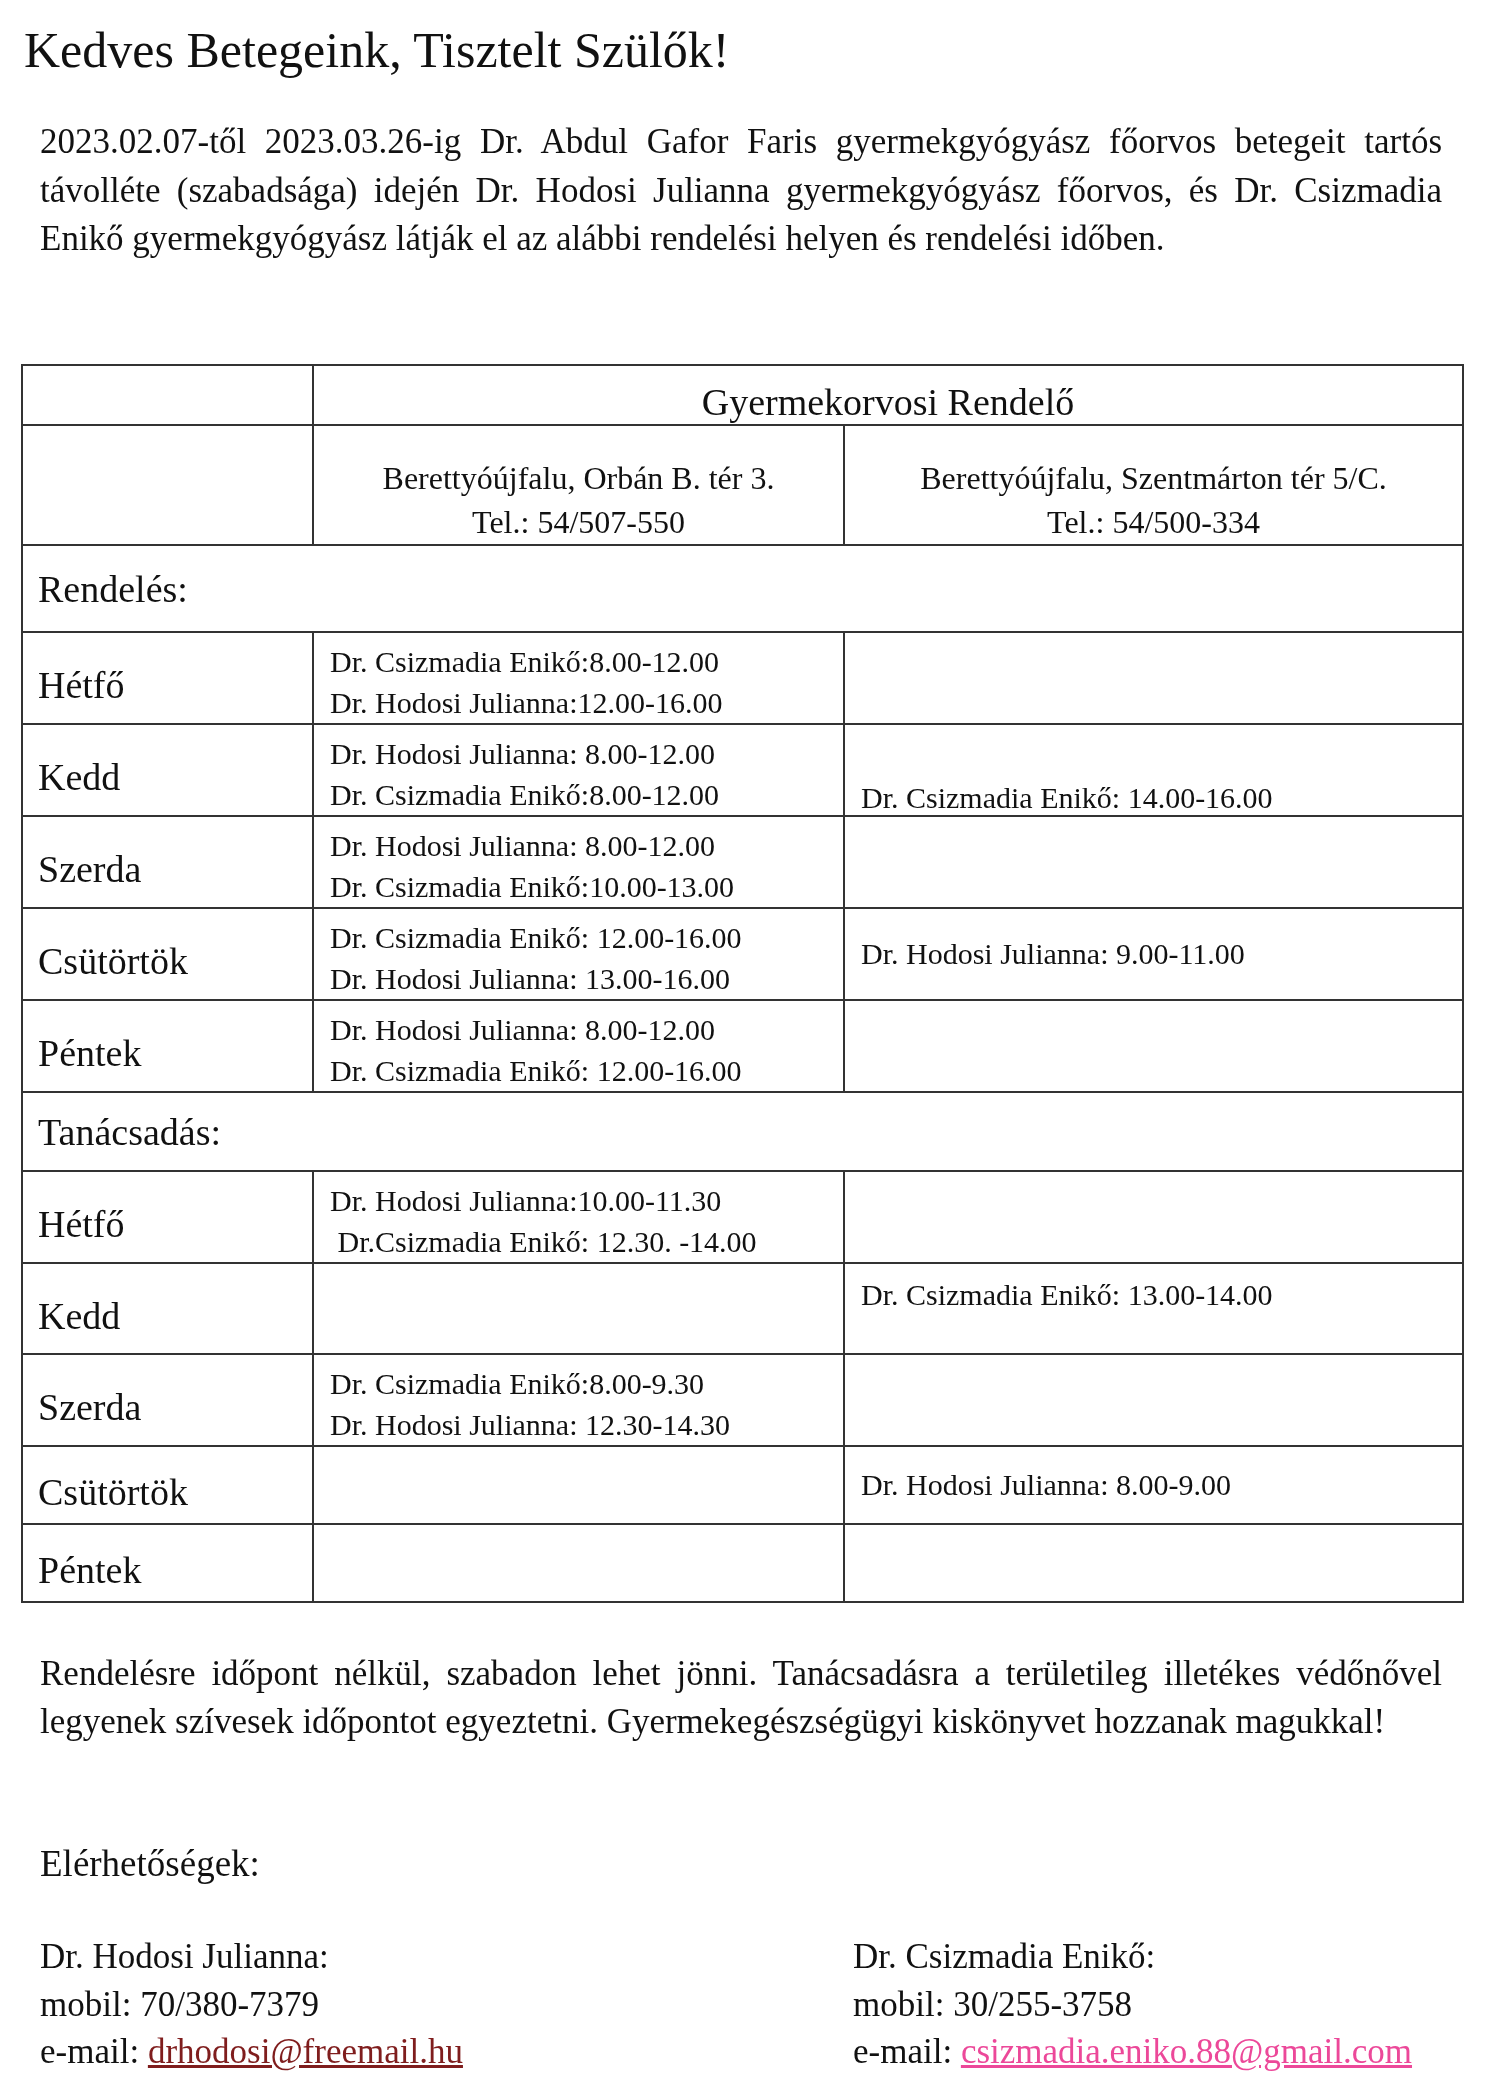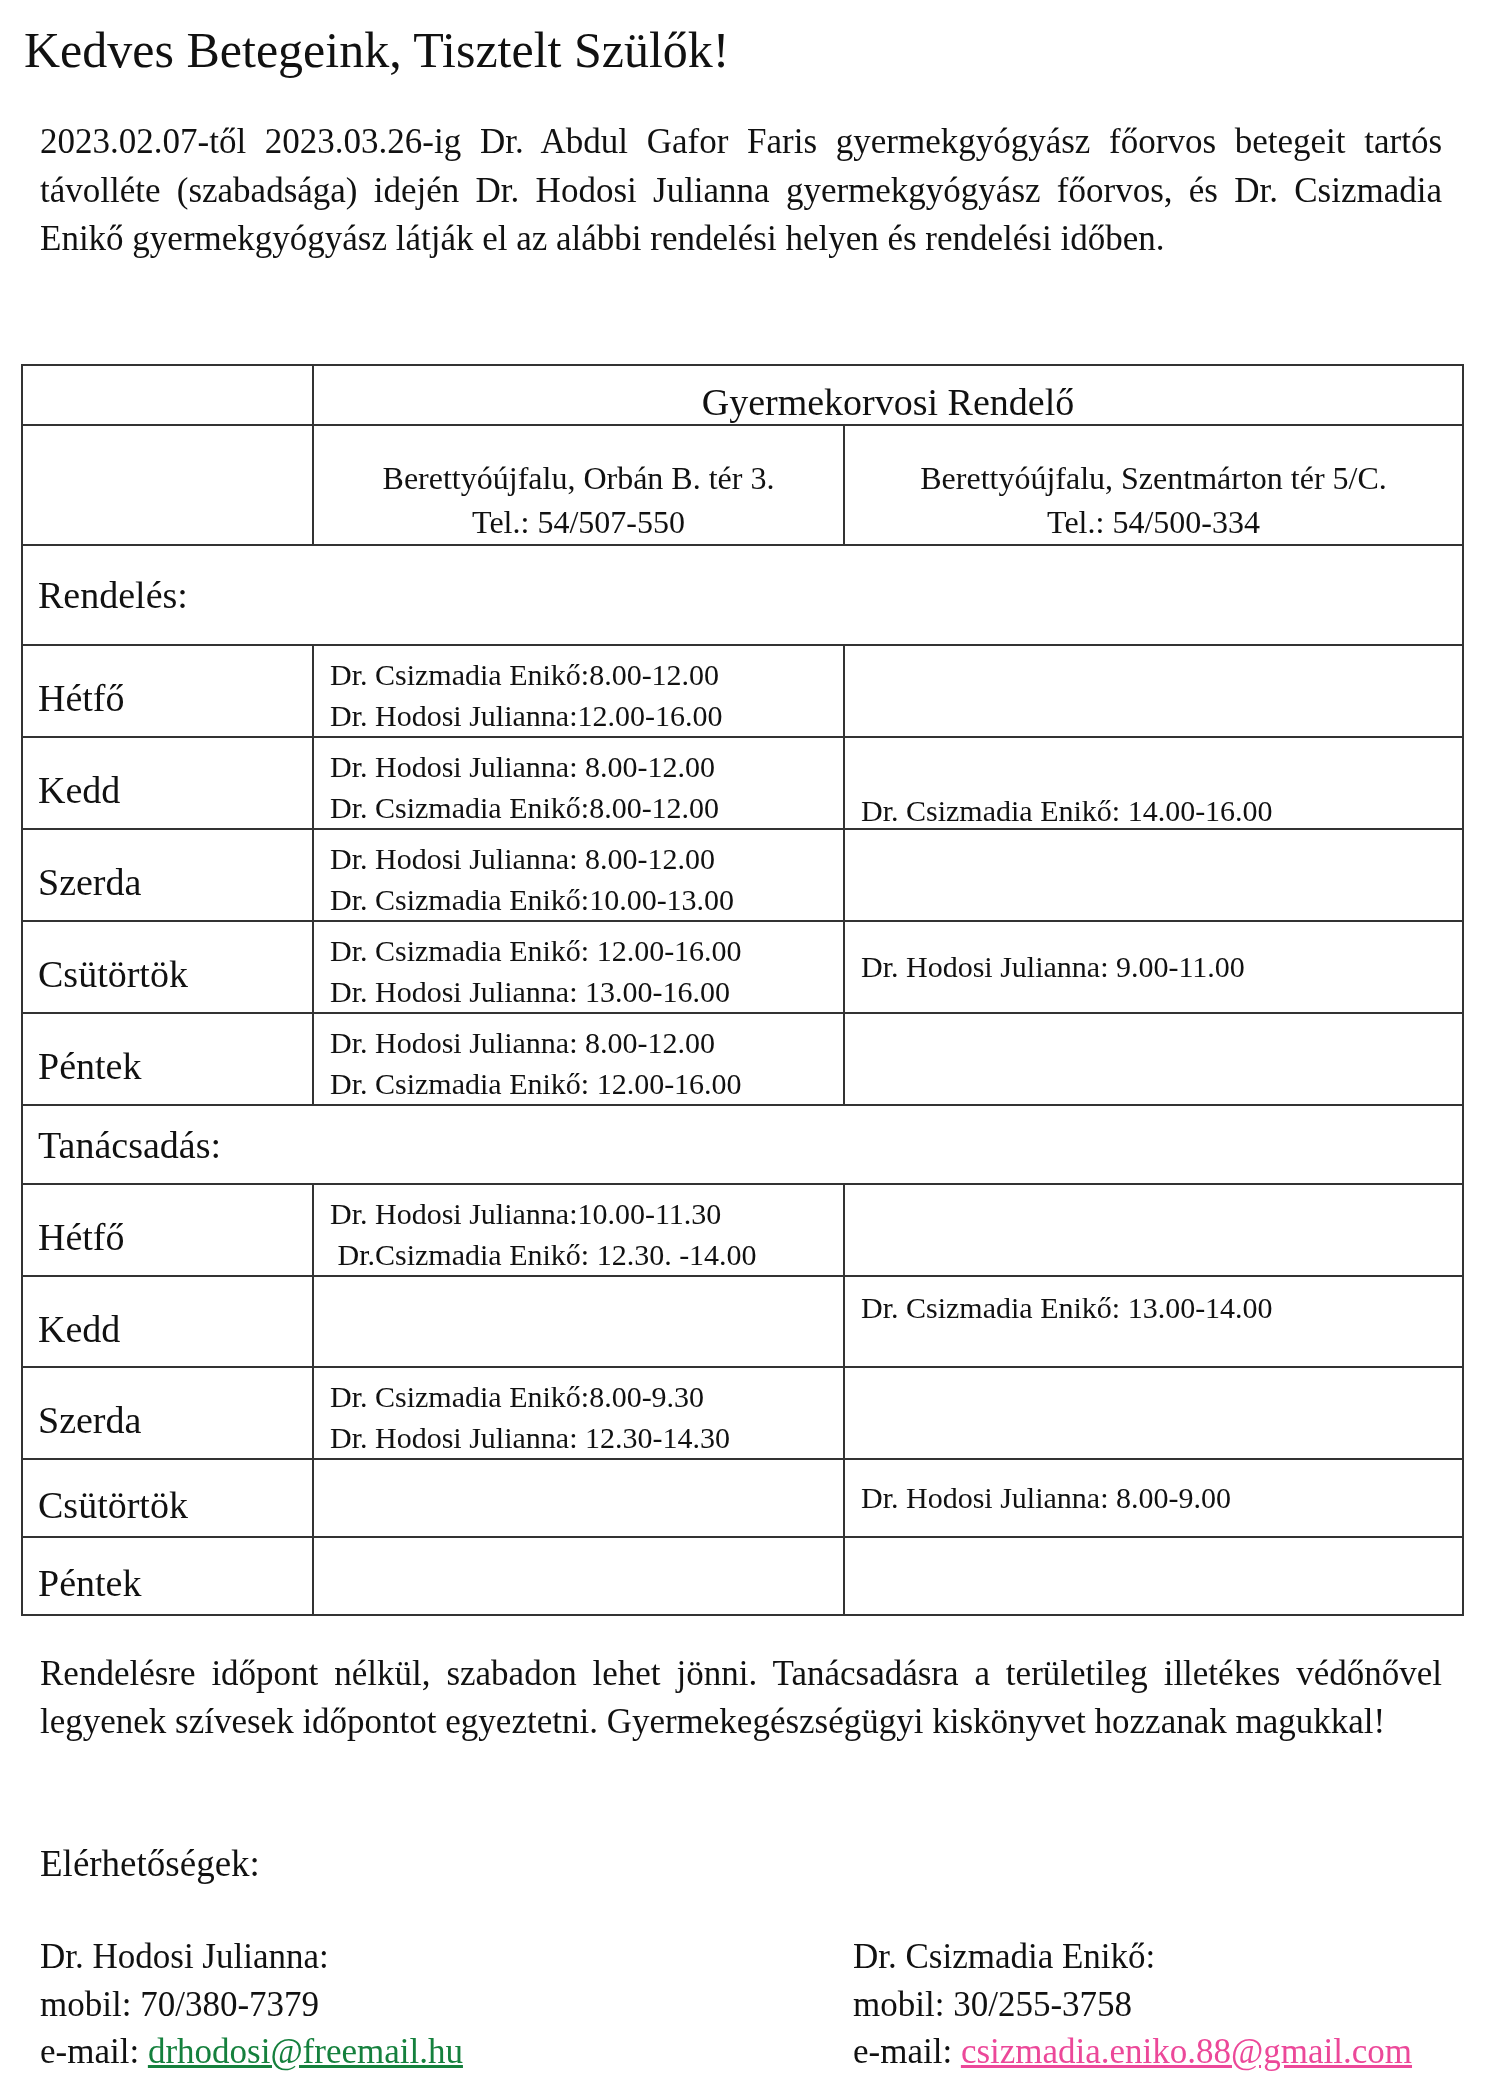--- a/index.html
+++ b/index.html
@@ -67,21 +67,21 @@
     <td class="hdr-addr">
       <span class="line">Berettyóújfalu, Orbán B. tér 3.</span>
       <span class="line">Tel.: 54/507-550</span>
     </td>
     <td class="hdr-addr">
       <span class="line">Berettyóújfalu, Szentmárton tér 5/C.</span>
       <span class="line">Tel.: 54/500-334</span>
     </td>
   </tr>
 
-  <tr style="height:100px">
+  <tr style="height:87px">
     <td colspan="3" class="section-label">Rendelés:</td>
   </tr>
   <tr style="height:92px">
     <td class="day">Hétfő</td>
     <td class="slot">
           <span class="line">Dr. Csizmadia Enikő:8.00-12.00</span>
           <span class="line">Dr. Hodosi Julianna:12.00-16.00</span>
         </td>
     <td class="slot-r"></td>
   </tr>
@@ -160,20 +160,20 @@
   </tr>
 </tbody>
   </table>
 
 <div class="footer">Rendelésre időpont nélkül, szabadon lehet jönni. Tanácsadásra a területileg illetékes védőnővel legyenek szívesek időpontot egyeztetni. Gyermekegészségügyi kiskönyvet hozzanak magukkal!</div>
 <div class="contacts-title">Elérhetőségek:</div>
 
 <div class="contact left">
   <div>Dr. Hodosi Julianna:</div>
   <div><span>mobil: </span><span>70/380-7379</span></div>
-  <div><span>e-mail: </span><a style="color: #15803d;">drhodosi@freemail.hu</a></div>
+  <div><span>e-mail: </span><a style="color: #7f1d1d;">drhodosi@freemail.hu</a></div>
 </div>
 
 <div class="contact right">
   <div>Dr. Csizmadia Enikő:</div>
   <div><span>mobil: </span><span>30/255-3758</span></div>
   <div><span>e-mail: </span><a style="color: #ec4899;">csizmadia.eniko.88@gmail.com</a></div>
 </div>
 
 </body></html>

